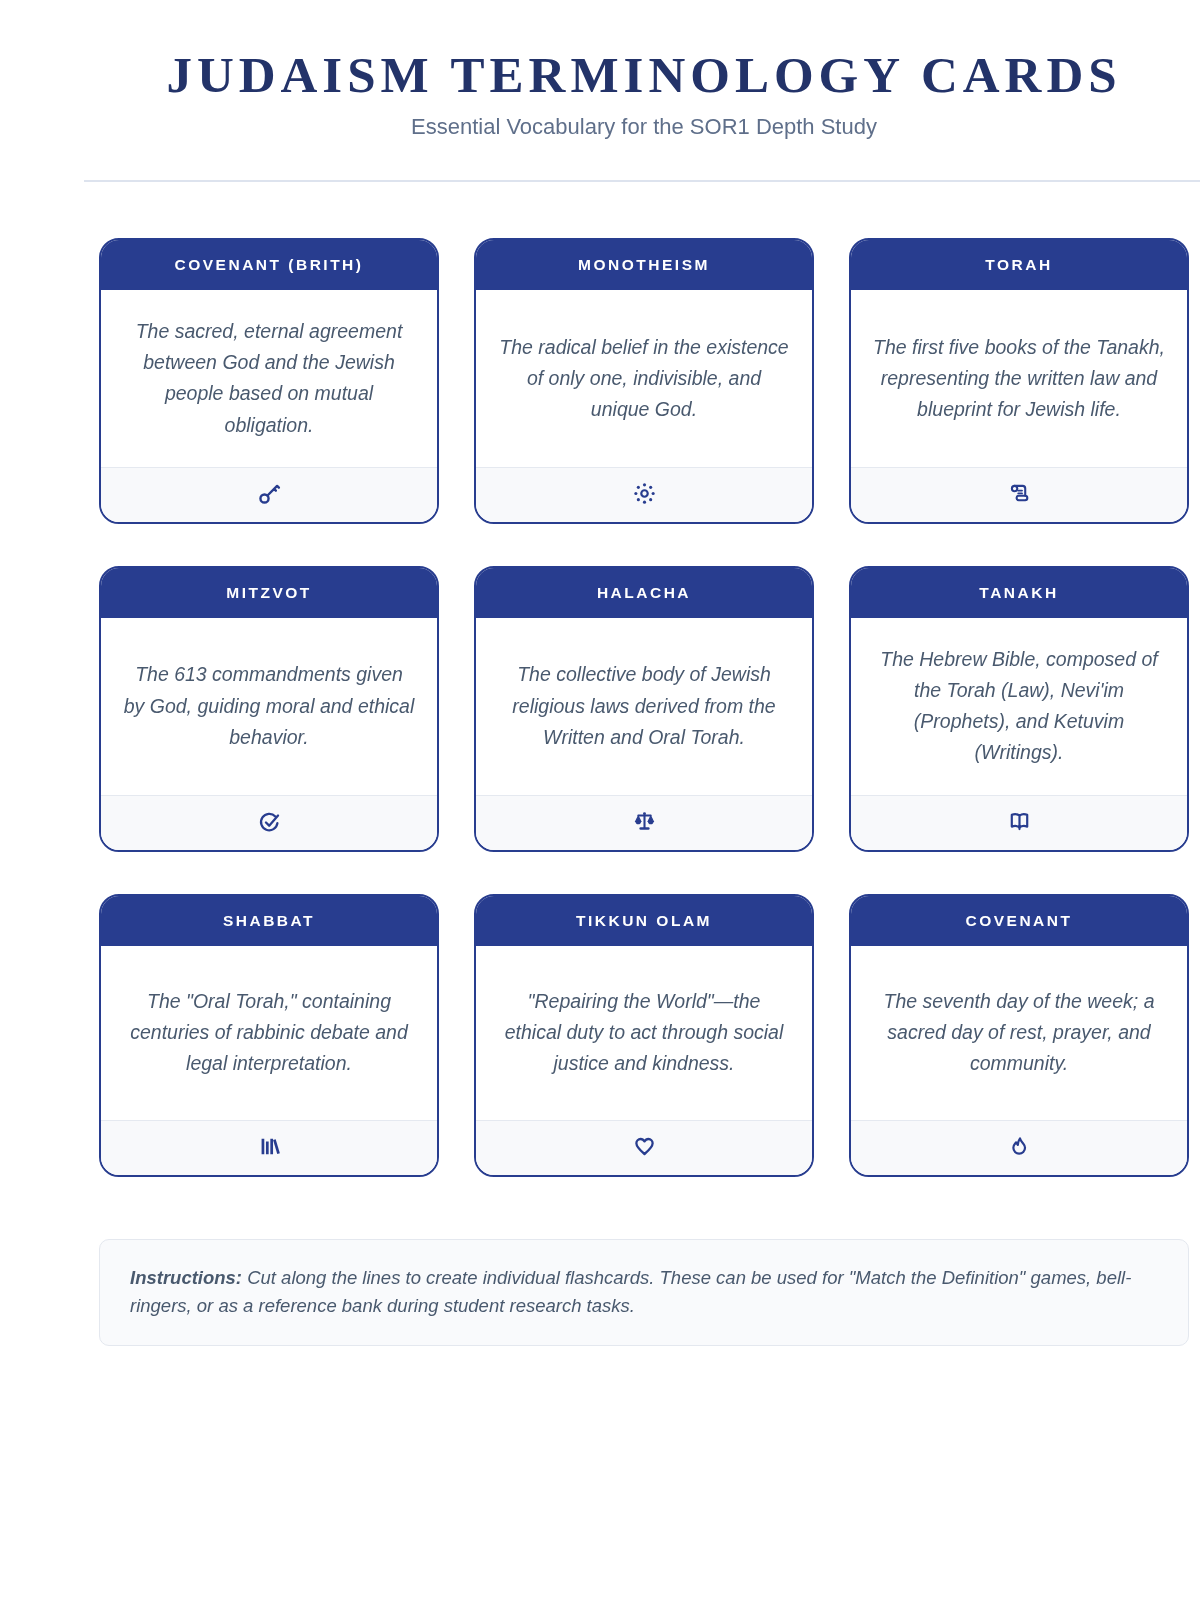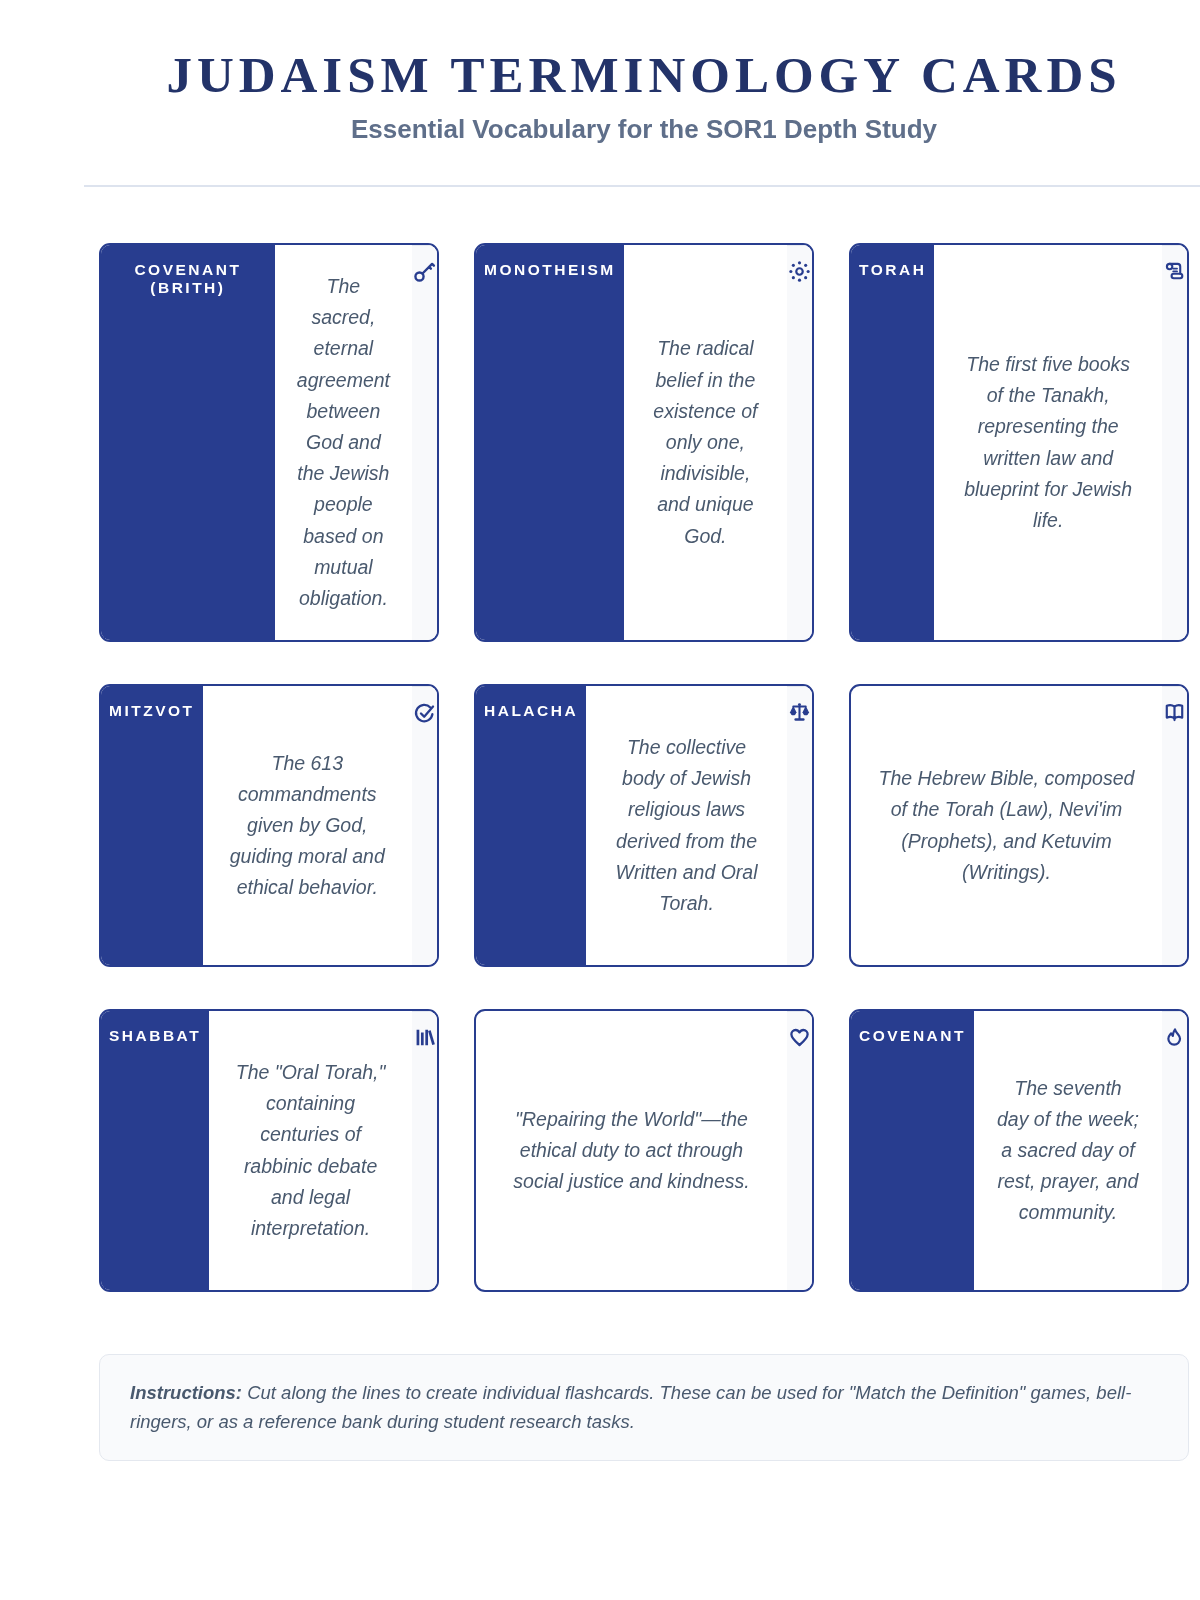--- a/index.html
+++ b/index.html
@@ -19,43 +19,42 @@
   .page-title {
     text-align: center;
     font-family: "Liberation Serif", "DejaVu Serif", serif;
     font-weight: 700;
     font-size: 51px;
     letter-spacing: 5px;
     color: #233369;
   }
   .page-subtitle {
     text-align: center;
-    font-size: 26px;
+    font-size: 22px;
     color: #5f6f8a;
     margin-top: 10px;
-    font-weight: bold;
   }
   .divider {
     border: none;
     border-top: 2px solid #dde3ee;
     margin: 40px -15px 0 -15px;
   }
   .card-grid {
     margin-top: 56px;
     display: grid;
     grid-template-columns: repeat(3, 1fr);
     column-gap: 35px;
     row-gap: 42px;
   }
   .card {
     border: 2px solid #283d8f;
-    border-radius: 11px;
+    border-radius: 20px;
     overflow: hidden;
     display: flex;
-    flex-direction: row;
+    flex-direction: column;
     background: #ffffff;
     min-height: 283px;
   }
   .card-header {
     background: #283d8f;
     color: #ffffff;
     font-weight: 700;
     font-size: 15.5px;
     letter-spacing: 2.5px;
     text-align: center;
@@ -181,20 +180,21 @@
               <path d="M6 6.6 L3.4 12 H8.6 Z" fill="#283d8f" stroke-width="1"></path>
               <path d="M3.3 12 a2.7 2.7 0 0 0 5.4 0 Z" fill="#283d8f" stroke="none"></path>
               <path d="M18 6.6 L15.4 12 H20.6 Z" fill="#283d8f" stroke-width="1"></path>
               <path d="M15.3 12 a2.7 2.7 0 0 0 5.4 0 Z" fill="#283d8f" stroke="none"></path>
               <path d="M8.3 18.8 H15.7" stroke-width="2.4" stroke-linecap="round"></path>
             </svg></span>
     </div>
   </div>
 
   <div class="card">
+    <div class="card-header">TANAKH</div>
     <div class="card-body">
       <div class="card-definition">The Hebrew Bible, composed of the Torah (Law), Nevi'im (Prophets), and Ketuvim (Writings).</div>
     </div>
     <div class="card-footer">
       <span class="card-icon"><svg viewBox="0 0 24 24" fill="none" stroke="#283d8f" stroke-linejoin="round" stroke-linecap="round">
               <path d="M12 6.3 C10 4.9 7 4.7 4.6 5.6 V16.9 C7 16 10 16.2 12 17.6 C14 16.2 17 16 19.4 16.9 V5.6 C17 4.7 14 4.9 12 6.3 V17.6" stroke-width="2.1"></path>
               <path d="M12 17.6 V19.3" stroke-width="2.1"></path>
             </svg></span>
     </div>
   </div>
@@ -206,20 +206,21 @@
     </div>
     <div class="card-footer">
       <span class="card-icon"><svg viewBox="0 0 24 24" fill="none" stroke="#283d8f">
               <path d="M5.7 4.6 V19.4 M9.9 7.2 V19.4 M14.1 4.6 V19.4" stroke-width="2.6"></path>
               <path d="M16.7 5.3 L20.7 18.9" stroke-width="2.6"></path>
             </svg></span>
     </div>
   </div>
 
   <div class="card">
+    <div class="card-header">TIKKUN OLAM</div>
     <div class="card-body">
       <div class="card-definition">"Repairing the World"—the ethical duty to act through social justice and kindness.</div>
     </div>
     <div class="card-footer">
       <span class="card-icon"><svg viewBox="0 0 24 24" fill="none" stroke="#283d8f" stroke-linejoin="round" stroke-linecap="round">
               <path d="M12 19.2 C7.1 15.1 4.2 12.1 4.2 8.9 C4.2 6.5 6.1 4.8 8.2 4.8 C9.8 4.8 11.2 5.7 12 7.1 C12.8 5.7 14.2 4.8 15.8 4.8 C17.9 4.8 19.8 6.5 19.8 8.9 C19.8 12.1 16.9 15.1 12 19.2 Z" stroke-width="2.2"></path>
             </svg></span>
     </div>
   </div>
 

